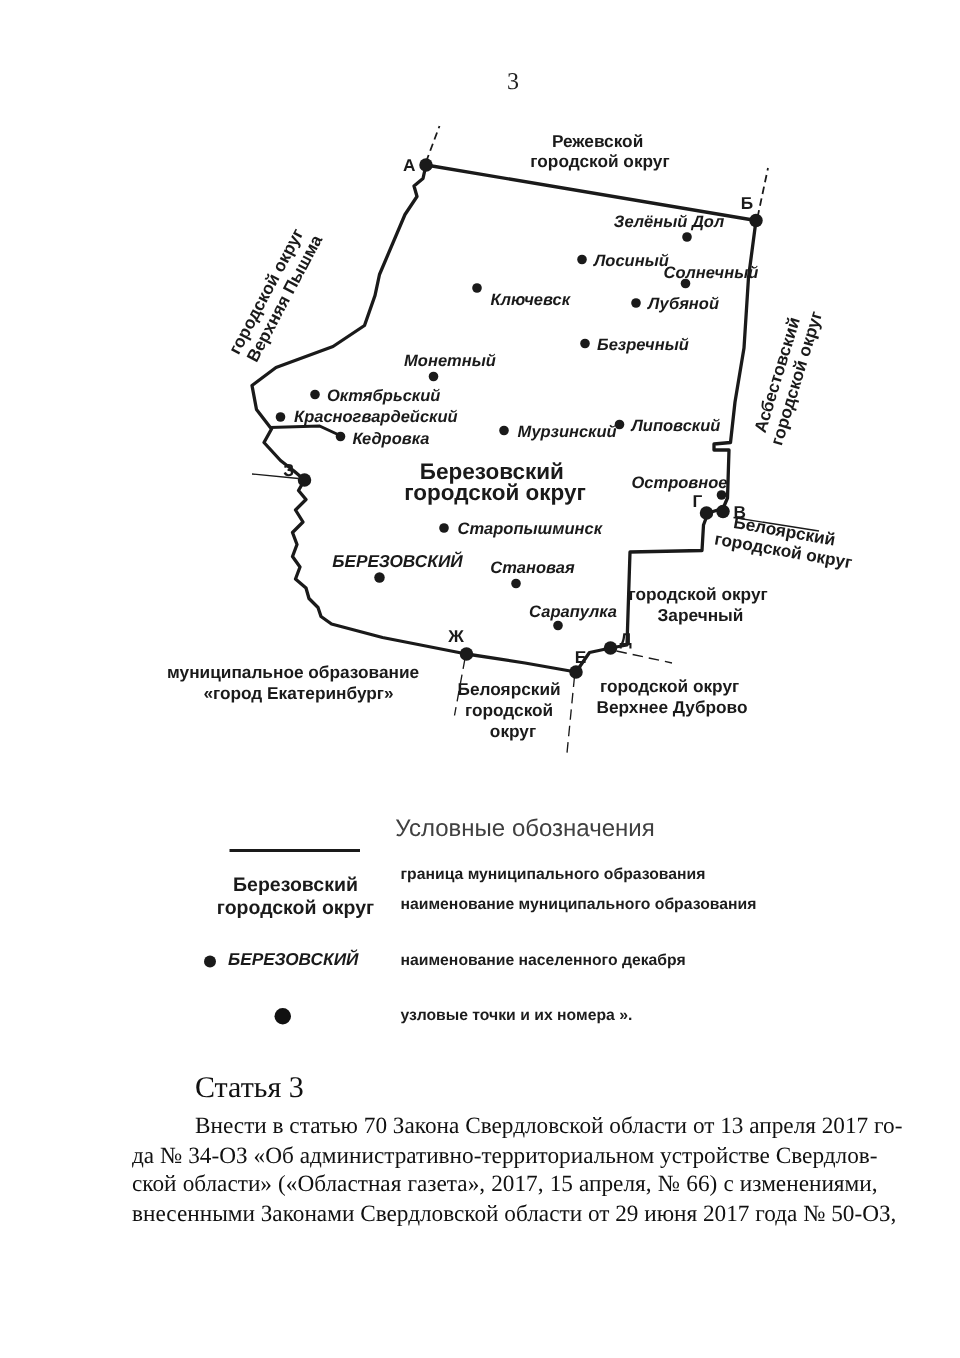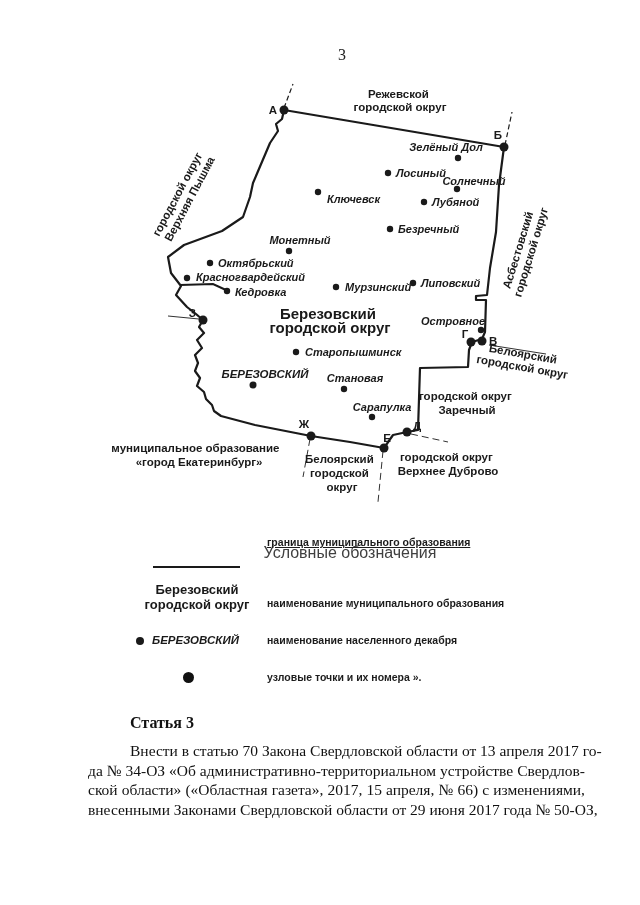--- a/index.html
+++ b/index.html
@@ -37,21 +37,21 @@
     position:absolute;left:197px;top:583px;transform:translateX(-50%);
     font-size:13px;font-weight:bold;text-align:center;line-height:14.5px;white-space:nowrap;
   }
   .lg-dot-sm{position:absolute;left:136px;top:637px;width:8px;height:8px;border-radius:50%;background:#1a1a1a;}
   .lg-settlement{
     position:absolute;left:152px;top:634px;font-size:11.5px;font-style:italic;font-weight:bold;white-space:nowrap;
   }
   .lg-dot-lg{position:absolute;left:183px;top:672px;width:11px;height:11px;border-radius:50%;background:#111;}
 
   .article{position:absolute;left:88px;top:0;width:497px;font-family:"Liberation Serif",serif;color:#111;}
-  .article-heading{position:absolute;top:714px;left:42px;font-size:16px;font-weight:bold;}
+  .article-heading{position:absolute;top:714px;left:42px;font-size:20px;font-weight:normal;}
   .article-lines{position:absolute;top:741px;width:497px;font-size:15.5px;line-height:19.7px;}
   .article-lines .ln{text-align:justify;text-align-last:justify;white-space:nowrap;}
   .article-lines .ln.indent{padding-left:42px;width:455px;}
 </style>
 </head>
 <body>
 
 <div class="page-number">3</div>
 
 <svg class="map" width="640" height="430" viewBox="0 75 640 430" aria-label="map">
@@ -214,21 +214,21 @@
   <g>
     <circle cx="203" cy="320" r="4.5" fill="#1a1a1a"></circle>
     <text class="nd end" x="196" y="317">З</text>
   </g>
 </svg>
 
 <div class="legend">
   <div class="legend-title">Условные обозначения</div>
 
   <div class="lg-line"></div>
-  <div class="lg-label" style="top:536px;text-decoration:underline;">граница муниципального образования</div>
+  <div class="lg-label" style="top:577px;">граница муниципального образования</div>
 
   <div class="lg-name">
     <span>Березовский</span><br>
     <span>городской округ</span>
   </div>
   <div class="lg-label" style="top:597px;">наименование муниципального образования</div>
 
   <div class="lg-dot-sm"></div>
   <div class="lg-settlement">БЕРЕЗОВСКИЙ</div>
   <div class="lg-label" style="top:634px;">наименование населенного декабря</div>

